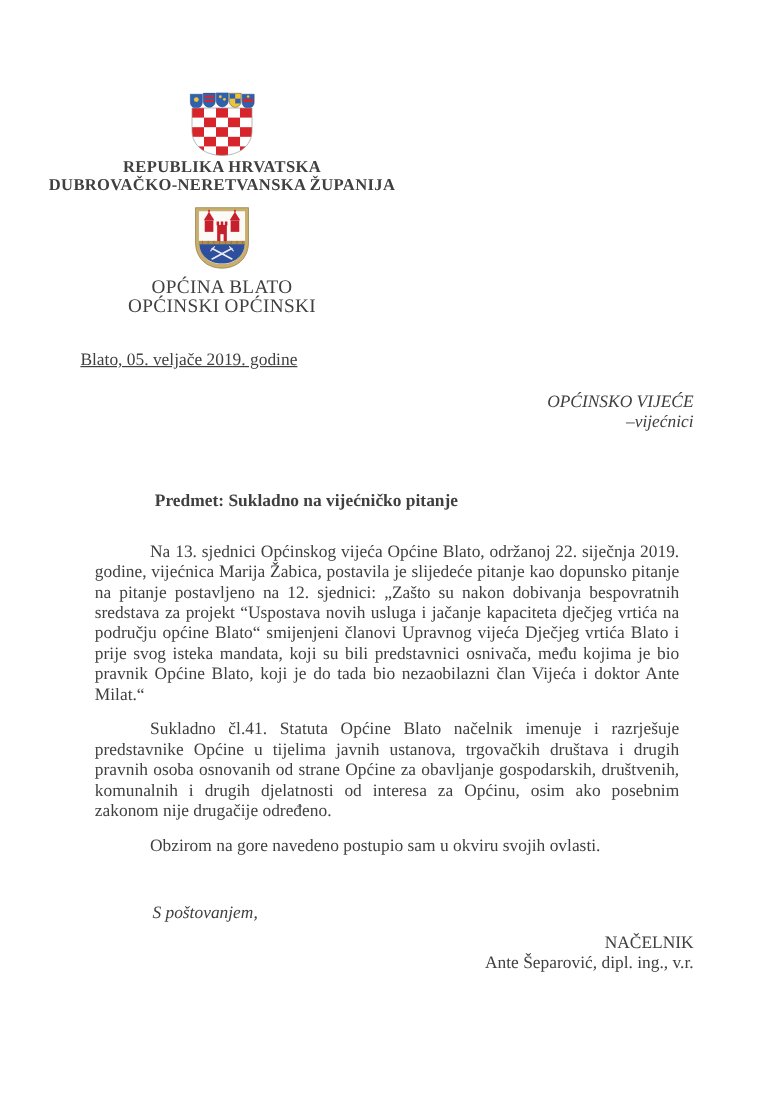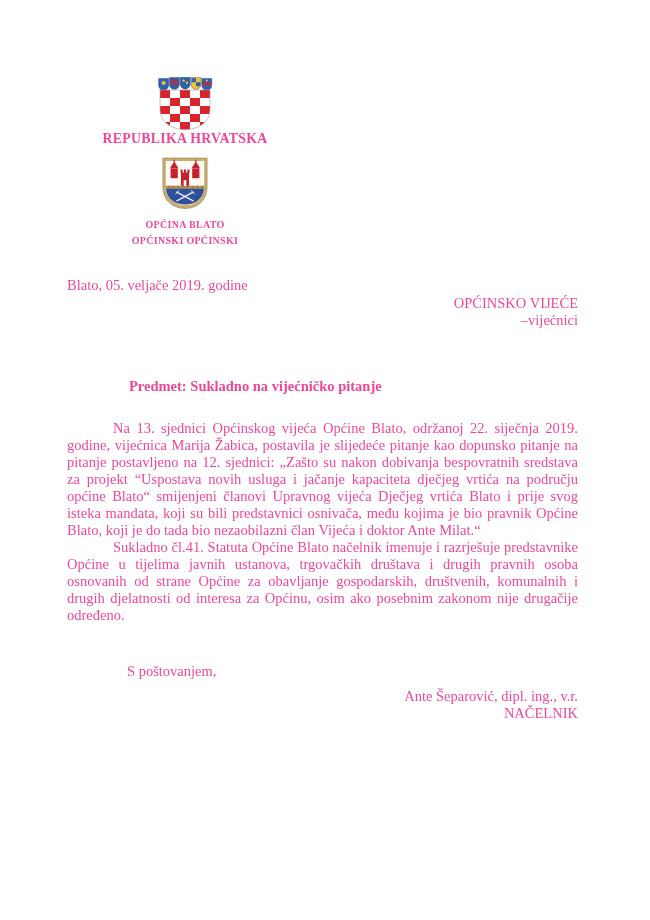--- a/index.html
+++ b/index.html
@@ -2,64 +2,64 @@
 <html><head>
 <meta charset="utf-8">
 <style>
   html, body { margin: 0; padding: 0; background: #ffffff; }
   .page {
     position: relative;
     width: 650px;
     height: 920px;
     background: #ffffff;
     font-family: "Liberation Serif", serif;
-    color: #ec4899;
+    color: #404040;
     overflow: hidden;
   }
   .letterhead {
     padding-top: 77px;
     margin-left: 28px;
     width: 314px;
     text-align: center;
   }
   .arms { display: block; margin: 0 auto; }
   .state-line {
     font-weight: bold;
     font-size: 13.8px;
     line-height: 15px;
     letter-spacing: 0.3px;
     white-space: nowrap;
   }
   .arms-blato-wrap { margin-top: 11px; }
   .office-block { margin-top: 7px; }
   .office-line {
-    font-weight: bold;
-    font-size: 10px;
+    font-weight: normal;
+    font-size: 16px;
     line-height: 15.5px;
     letter-spacing: 0.3px;
     white-space: nowrap;
   }
   .content {
     margin-left: 67px;
     margin-right: 72px;
     font-size: 14.5px;
     line-height: 17px;
   }
-  .date-line { margin-top: 29px; }
-  .recipient { margin-top: 1px; text-align: right; }
+  .date-line { margin-top: 29px; text-decoration: underline; }
+  .recipient { margin-top: 18px; text-align: right; font-style: italic; }
   .subject { margin-top: 49px; font-weight: bold; }
   .subject-line1 { padding-left: 62px; }
   .subject-line2 { padding-left: 110px; }
   .para {
-    margin: 0;
+    margin: 12px;
     text-align: justify;
     text-indent: 46px;
   }
   .para-first { margin-top: 25px; }
-  .closing { margin-top: 39px; padding-left: 60px; }
+  .closing { margin-top: 39px; padding-left: 60px; font-style: italic; }
   .signature { margin-top: 8px; text-align: right; }
 </style>
 </head>
 <body>
 
 <div class="page">
 
   <div class="letterhead">
 
     <svg class="arms" width="56" height="54" viewBox="0 0 56 54" xmlns="http://www.w3.org/2000/svg">
@@ -101,20 +101,21 @@
         </g>
       </g>
 
       <g>
         <rect x="3" y="13" width="50" height="40" fill="url(#hrChecker)" clip-path="url(#hrShieldClip)"></rect>
         <path d="M3,13 h50 v19 c0,12.5 -11,20.5 -25,20.5 c-14,0 -25,-8 -25,-20.5 z" fill="none" stroke="#9b9b9b" stroke-width="0.6"></path>
       </g>
     </svg>
 
     <div class="state-line">REPUBLIKA HRVATSKA</div>
+    <div class="state-line">DUBROVAČKO-NERETVANSKA ŽUPANIJA</div>
 
     <div class="arms-blato-wrap">
       <svg class="arms" width="48" height="53" viewBox="0 0 50 55" xmlns="http://www.w3.org/2000/svg">
 
         <path d="M2,1 h46 v30 c0,14 -10,22.5 -23,22.5 c-13,0 -23,-8.5 -23,-22.5 z" fill="#c9ae6d" stroke="#8a7840" stroke-width="0.6"></path>
         <path d="M5,4 h40 v26.5 c0,12 -9,19.5 -20,19.5 c-11,0 -20,-7.5 -20,-19.5 z" fill="#fbfaf6"></path>
 
         <path d="M5.2,32.5 h39.6 c-0.7,10.8 -9.2,17 -19.8,17 c-10.6,0 -19.1,-6.2 -19.8,-17 z" fill="#2d4f9d"></path>
 
         <rect x="5" y="29.8" width="40" height="3" fill="#b08d52"></rect>
@@ -164,22 +165,23 @@
       <div>–vijećnici</div>
     </div>
 
     <div class="subject">
       <div class="subject-line1">Predmet: Sukladno na vijećničko pitanje</div>
     </div>
 
     <p class="para para-first">Na 13. sjednici Općinskog vijeća Općine Blato, održanoj 22. siječnja 2019. godine, vijećnica Marija Žabica, postavila je slijedeće pitanje kao dopunsko pitanje na pitanje postavljeno na 12. sjednici: „Zašto su nakon dobivanja bespovratnih sredstava za projekt “Uspostava novih usluga i jačanje kapaciteta dječjeg vrtića na području općine Blato“ smijenjeni članovi Upravnog vijeća Dječjeg vrtića Blato i prije svog isteka mandata, koji su bili predstavnici osnivača, među kojima je bio pravnik Općine Blato, koji je do tada bio nezaobilazni član Vijeća i doktor Ante Milat.“</p>
 
     <p class="para">Sukladno čl.41. Statuta Općine Blato načelnik imenuje i razrješuje predstavnike Općine u tijelima javnih ustanova, trgovačkih društava i drugih pravnih osoba osnovanih od strane Općine za obavljanje gospodarskih, društvenih, komunalnih i drugih djelatnosti od interesa za Općinu, osim ako posebnim zakonom nije drugačije određeno.</p>
+    <p class="para">Obzirom na gore navedeno postupio sam u okviru svojih ovlasti.</p>
 
     <div class="closing">S poštovanjem,</div>
 
     <div class="signature">
+      <div>NAČELNIK</div>
       <div>Ante Šeparović, dipl. ing., v.r.</div>
-      <div>NAČELNIK</div>
     </div>
 
   </div>
 </div>
 
 </body></html>

